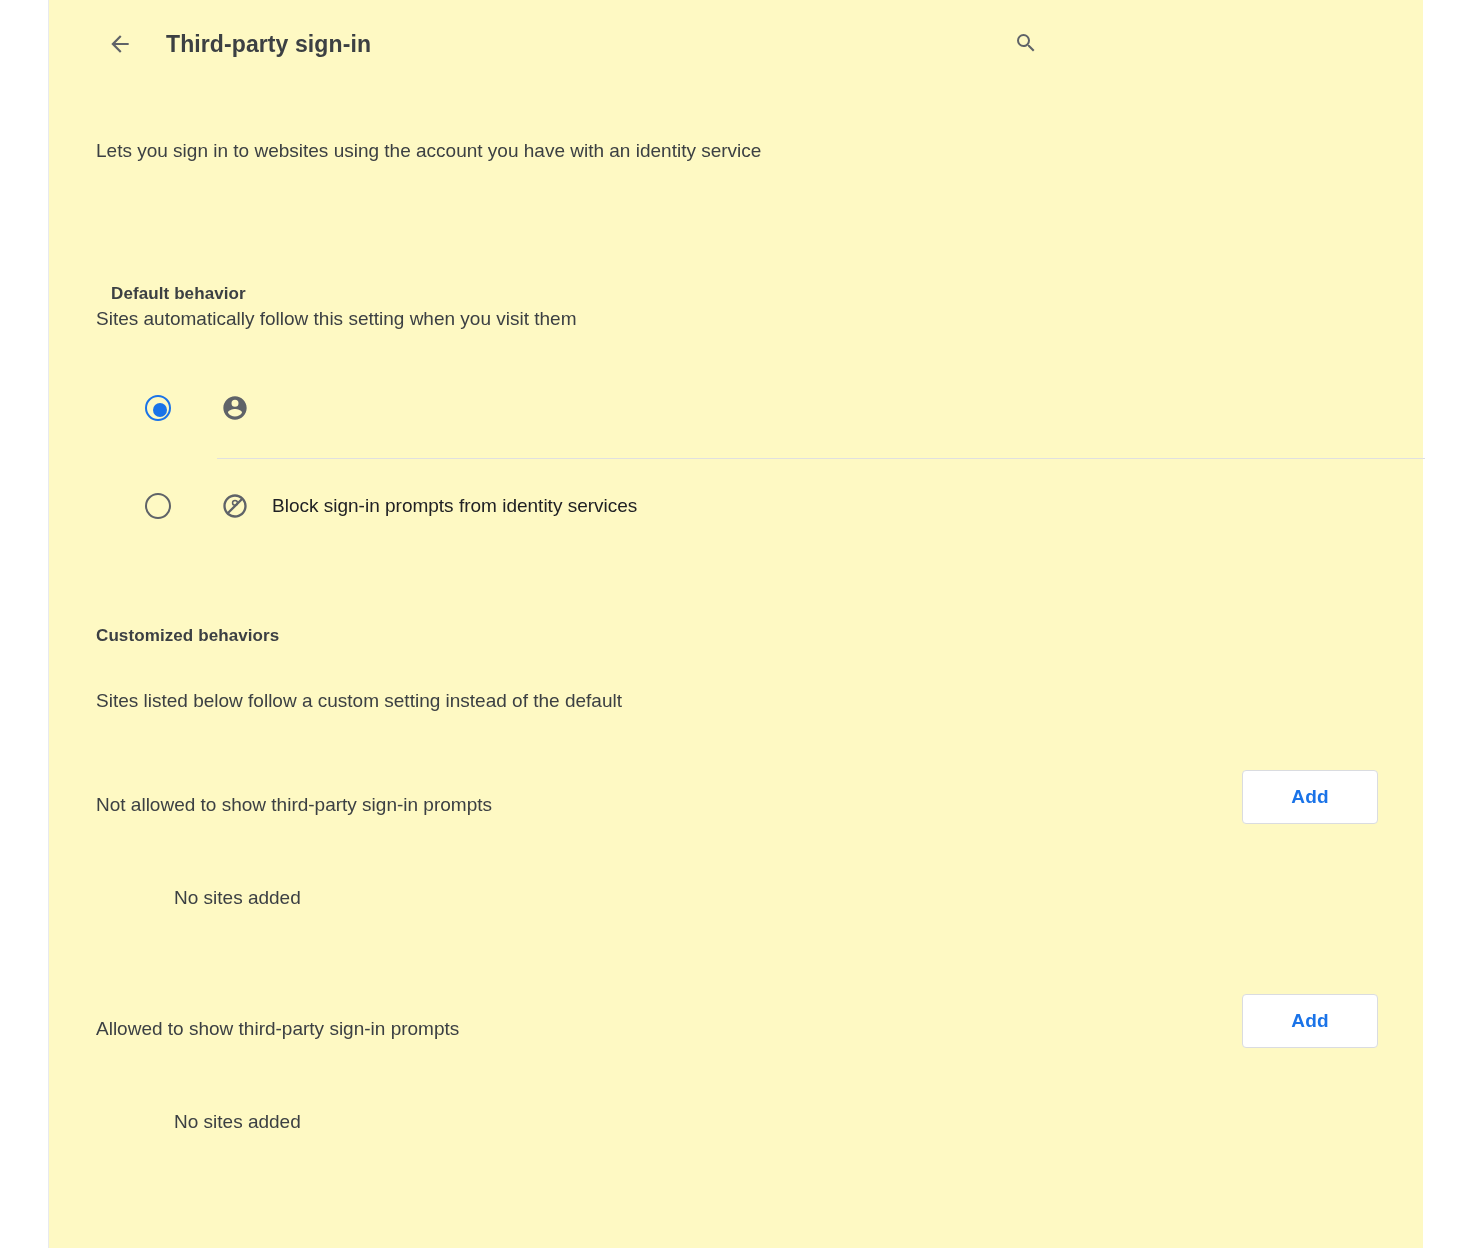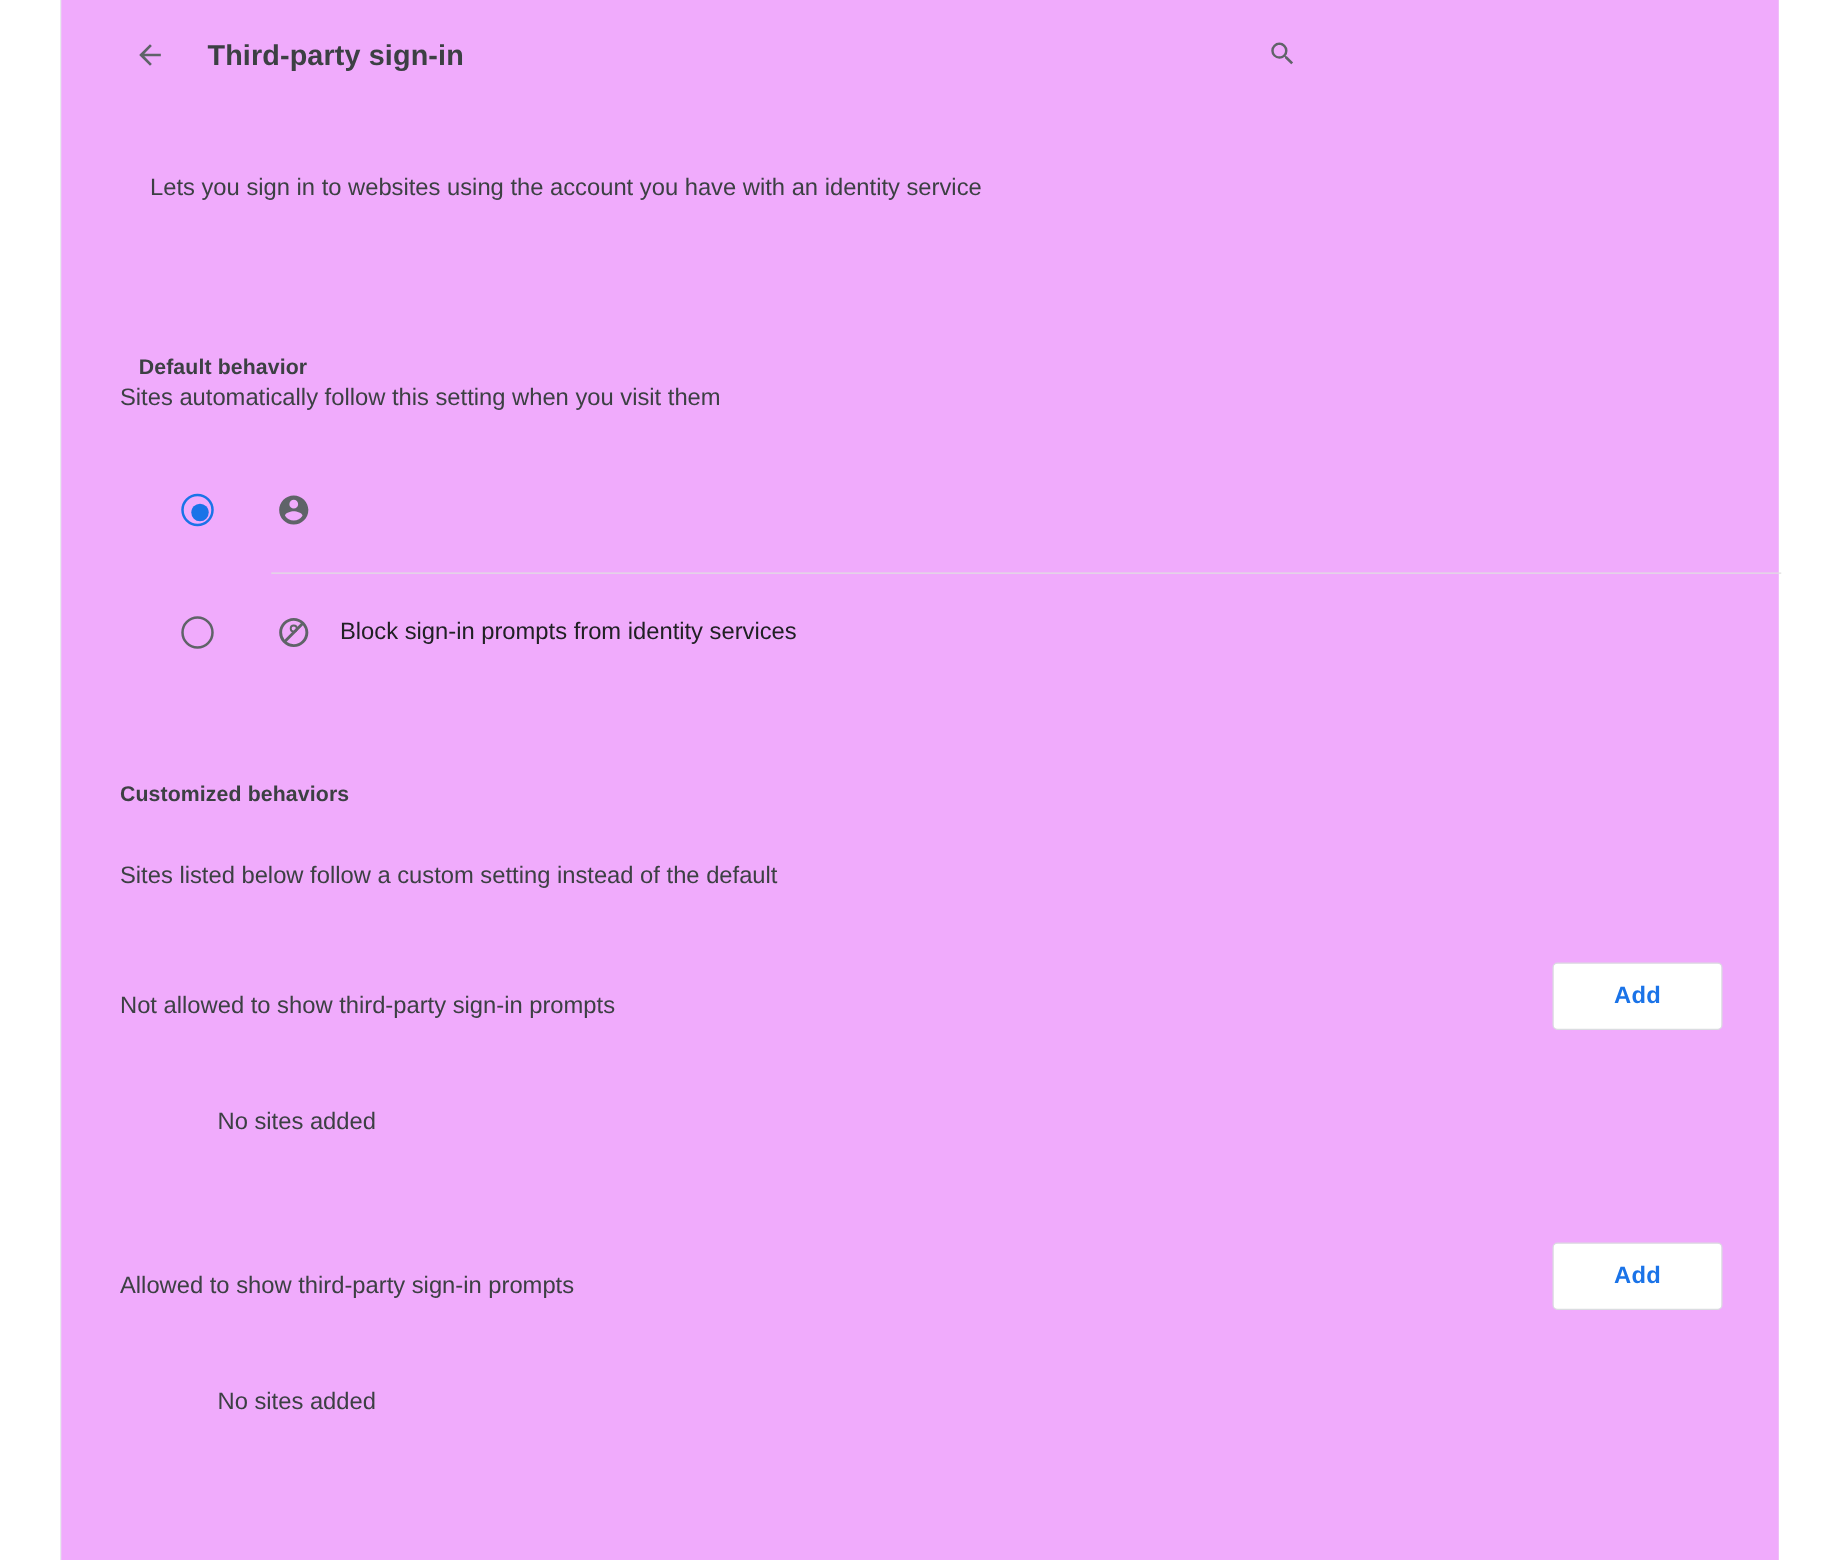--- a/index.html
+++ b/index.html
@@ -35,21 +35,21 @@
     width: 1px;
     height: 1248px;
     background: #e8eaed;
   }
   .card {
     position: absolute;
     left: 49px;
     top: 0;
     width: 1374px;
     height: 1248px;
-    background: #f0abfc;
+    background: #fef9c3;
   }
   .right-gutter {
     position: absolute;
     left: 1423px;
     top: 0;
     width: 49px;
     height: 1248px;
     background: #ffffff;
   }
 
@@ -123,21 +123,20 @@
     top: 88px;
     width: 1374px;
   }
   .intro-text {
     position: absolute;
     left: 47px;
     top: 50px;
     font-size: 19px;
     color: #3c4043;
     line-height: 26px;
-    margin-left: 24px;
   }
   .section-title {
     position: absolute;
     font-size: 17px;
     font-weight: bold;
     color: #3c4043;
     letter-spacing: 0.1px;
   }
   .section-sub {
     position: absolute;

